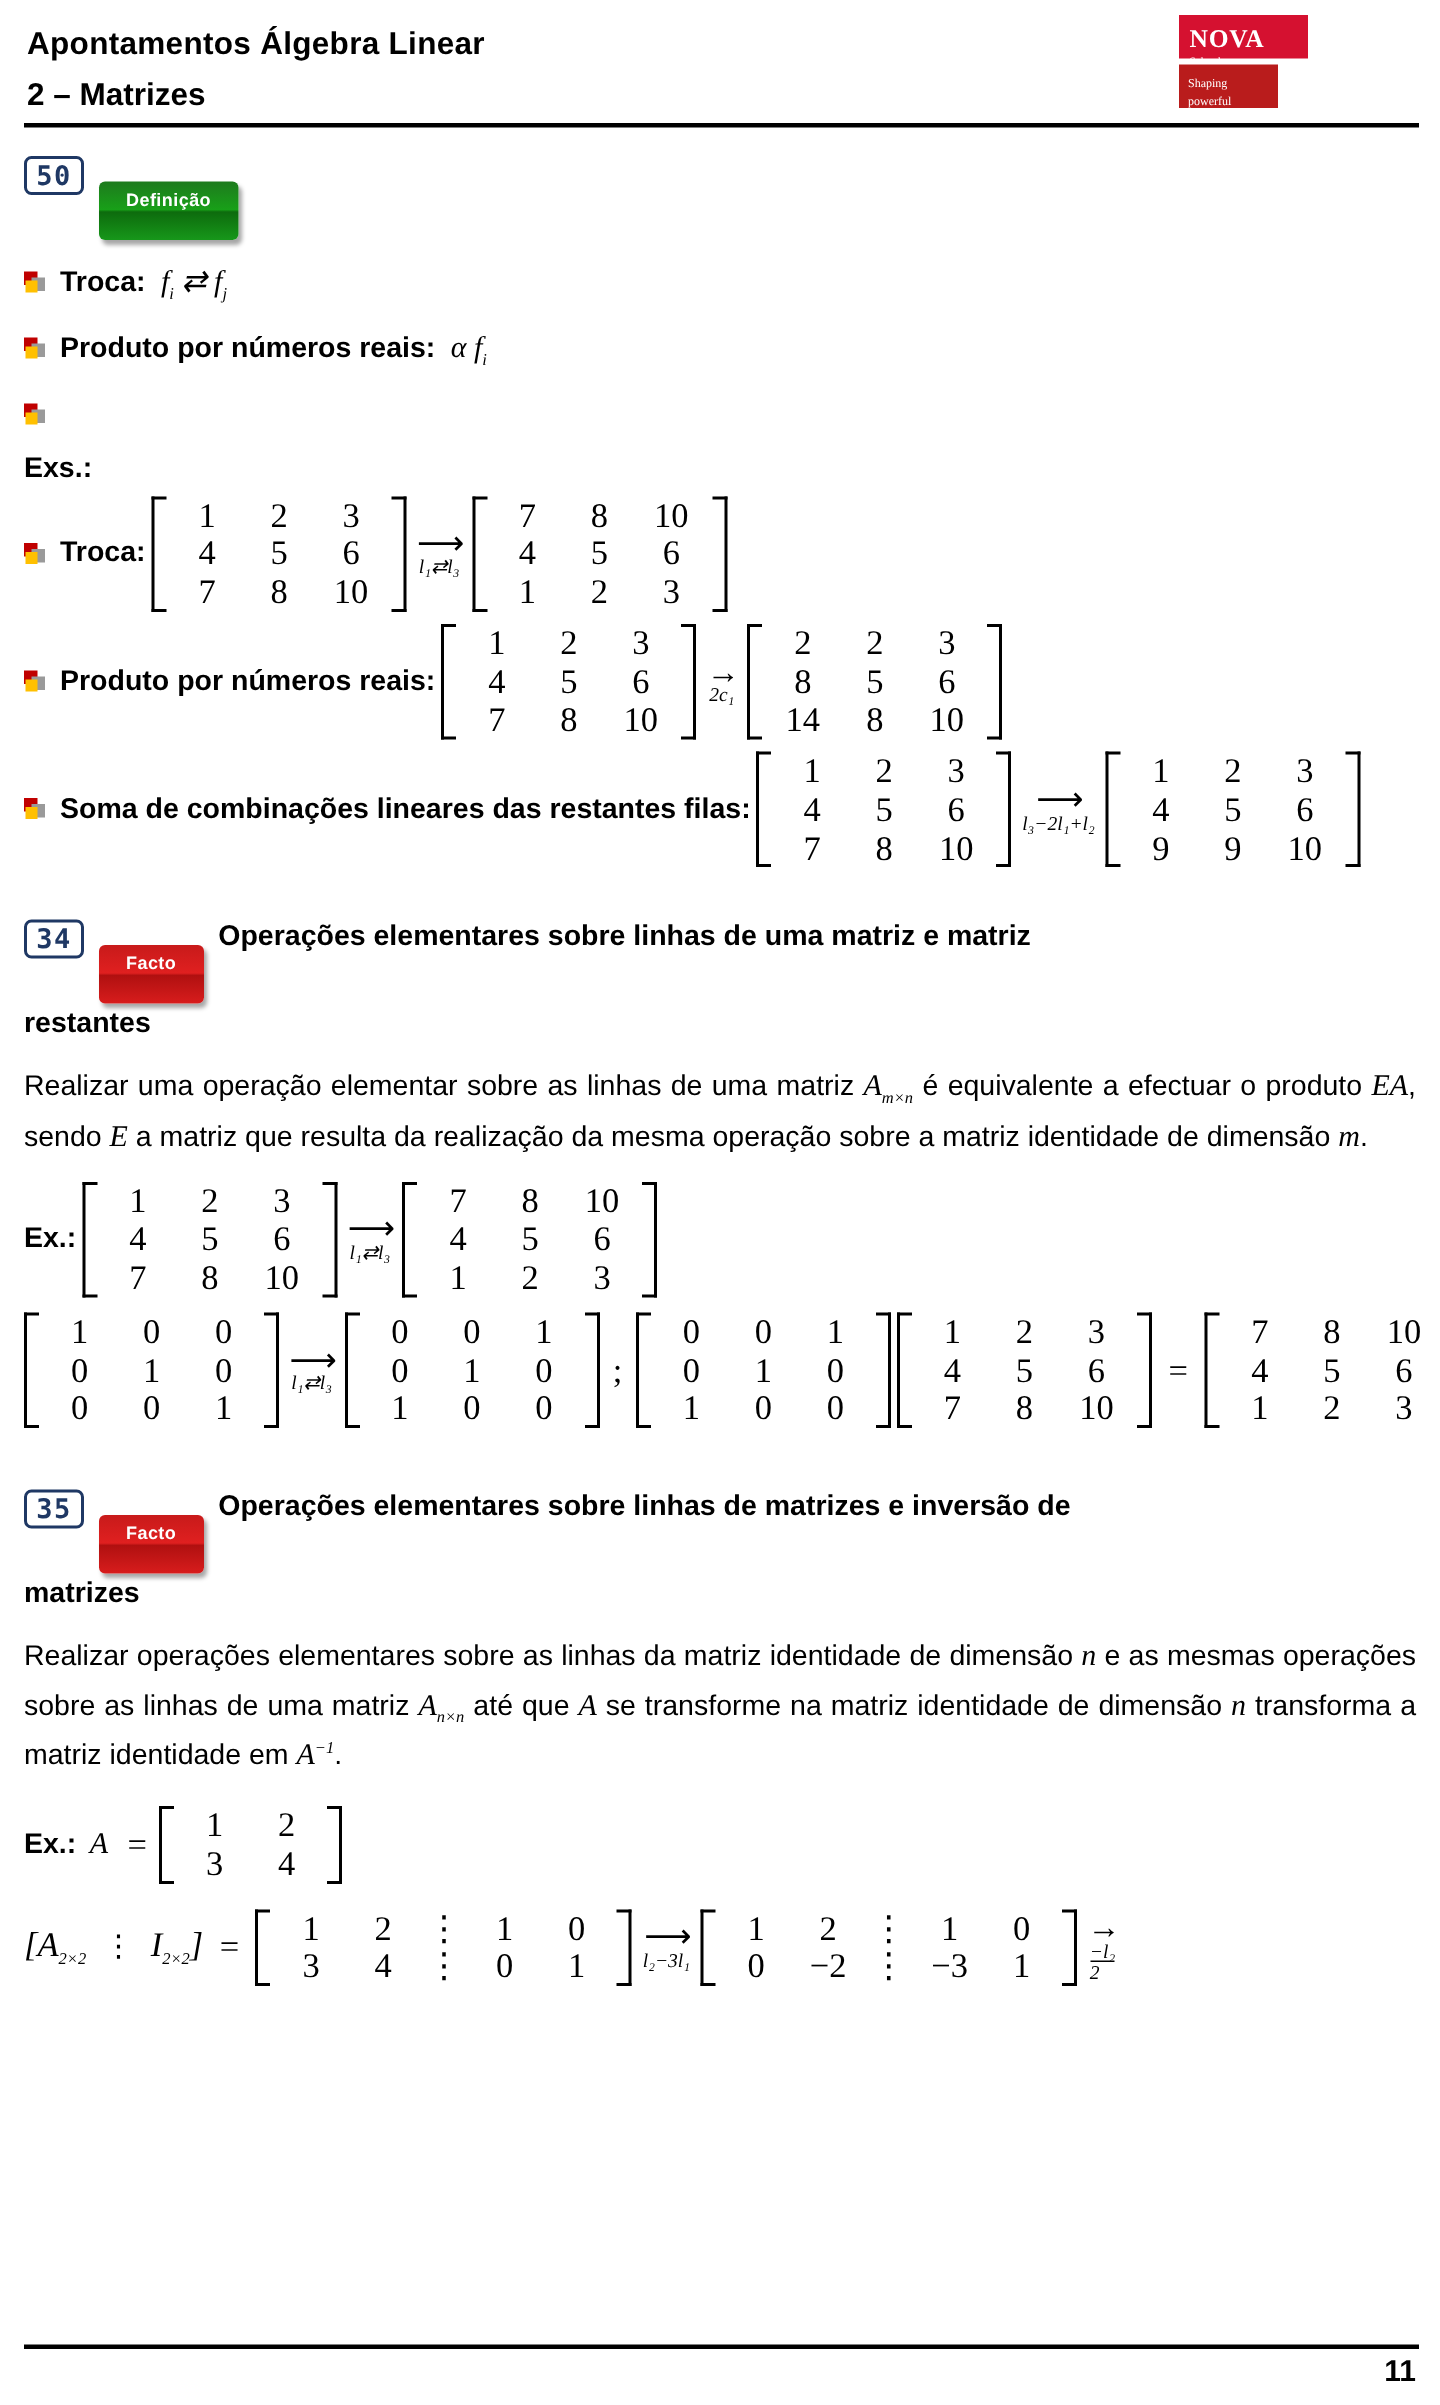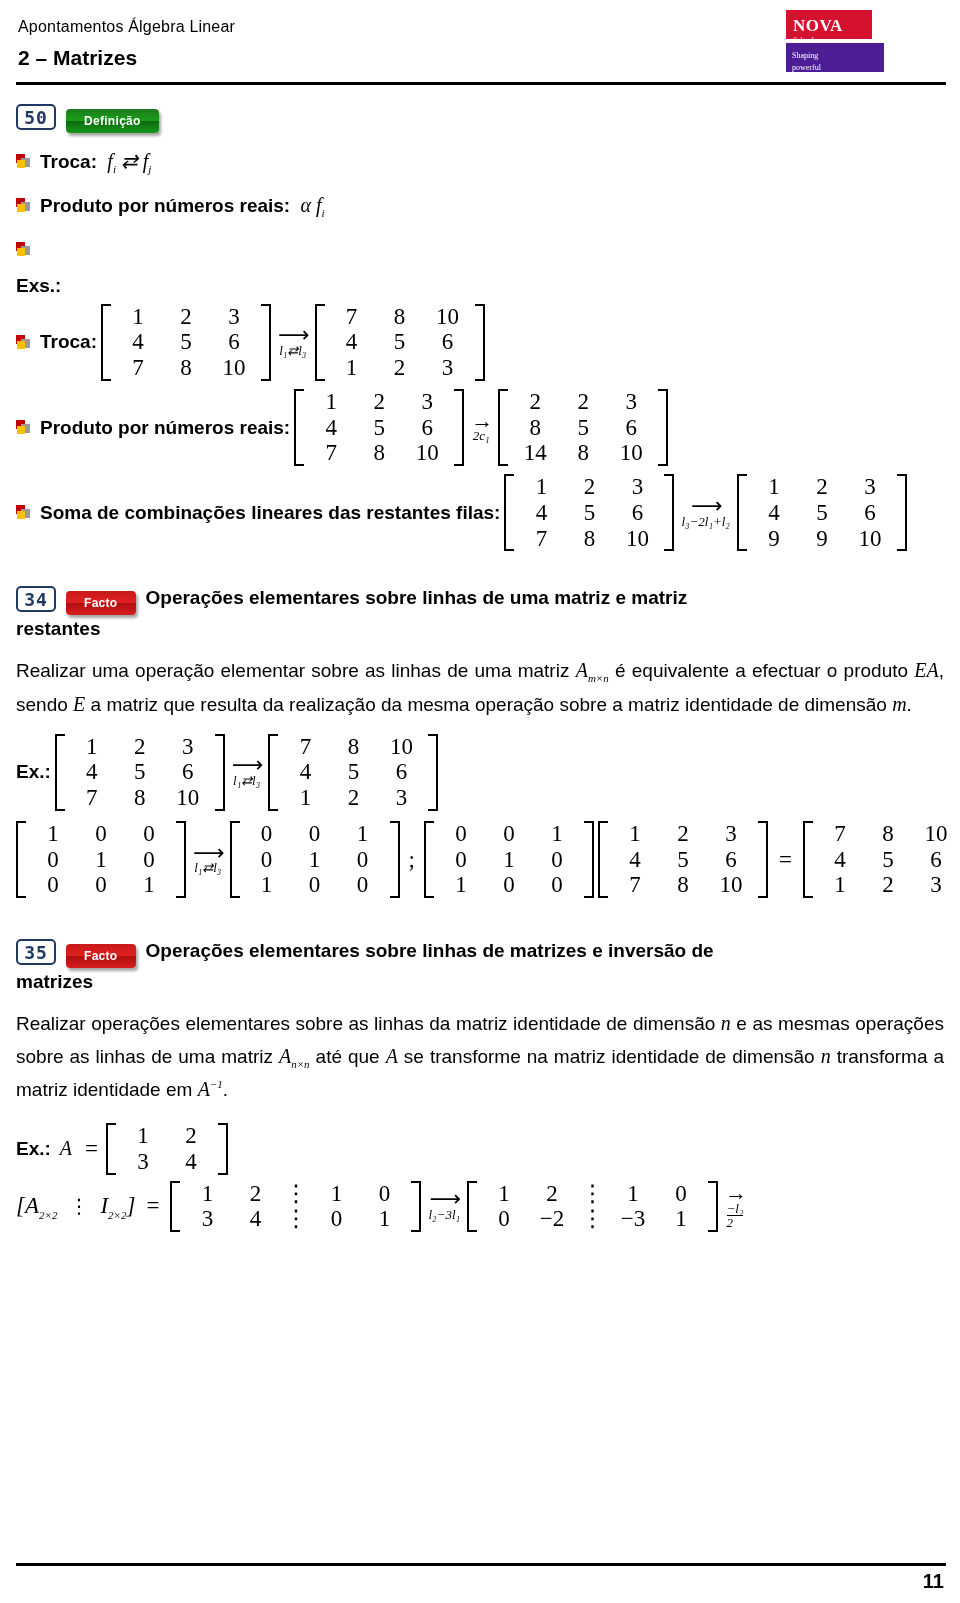--- a/index.html
+++ b/index.html
@@ -5,48 +5,48 @@
   html, body { margin:0; padding:0; background:#ffffff; }
   body {
     width:960px; height:1603px; position:relative;
     font-family:"Liberation Sans", sans-serif;
     color:#000; overflow:hidden;
   }
   .page { position:relative; width:960px; height:1603px; padding:0; box-sizing:border-box; }
 
   
   .hdr { position:relative; padding:16px 18px 0 18px; height:92px; box-sizing:border-box; }
-  .hdr-title { font-size:16px; font-weight:normal; letter-spacing:.2px; line-height:1.35; }
+  .hdr-title { font-size:21px; font-weight:bold; letter-spacing:.2px; line-height:1.35; }
   .hdr-sub { font-size:21px; font-weight:bold; margin-top:6px; line-height:1.35; }
   .hdr-rule { position:absolute; left:16px; right:14px; top:82px; border-top:3px solid #000; }
 
   .logo { position:absolute; right:14px; top:10px; width:160px; height:62px; display:flex; gap:4px;flex-direction:column; }
   .logo-red { width:86px; height:62px; background:#d51130; color:#fff; position:relative; }
-  .logo-blue { width:66px; height:62px; background:#4c1d95; color:#fff; position:relative;padding-left:32px; }
+  .logo-blue { width:66px; height:62px; background:#b91c1c; color:#fff; position:relative; }
   .logo-nova { position:absolute; left:7px; top:6px; font-size:17px; font-weight:bold; letter-spacing:.5px;
                font-family:"Liberation Serif", serif; }
   .logo-sub { position:absolute; left:7px; top:26px; font-size:7.5px; line-height:1.35;
               font-family:"Liberation Serif", serif; }
   .logo-tag { position:absolute; left:6px; top:7px; font-size:8px; line-height:1.45;
               font-family:"Liberation Serif", serif; }
 
   
   .content { padding:8px 16px 0 16px; }
 
   .sec-head { display:flex; align-items:flex-start; gap:10px; margin-top:4px; }
   .numbox {
     display:inline-block; min-width:40px; height:26px; line-height:24px; text-align:center;
     border:2px solid #1f3864; border-radius:5px; color:#1f3864;
     font-family:"DejaVu Sans Mono", monospace; font-weight:bold; font-size:18px;
     letter-spacing:1px; padding:0 3px; box-sizing:border-box; flex:0 0 auto;
   }
   .badge {
-    display:inline-block; height:24px; line-height:24px; padding:0 18px; border-radius:4px;
+    display:inline-block; height:39px; line-height:24px; padding:0 18px; border-radius:4px;
     color:#fff; font-size:12px; font-weight:bold; letter-spacing:.3px; text-align:center;
-    box-shadow:2px 3px 3px rgba(0,0,0,.35); flex:0 0 auto; margin-top:5px;
+    box-shadow:2px 3px 3px rgba(0,0,0,.35); flex:0 0 auto; margin-top:17px;
   }
   .badge.green { background:linear-gradient(180deg,#1e7a1e 0%, #18a018 48%, #0d6b0d 52%, #17971a 100%); }
   .badge.red   { background:linear-gradient(180deg,#c81a1a 0%, #e02020 48%, #b01010 52%, #d81d1d 100%); }
 
   .sec-title { font-size:19px; font-weight:bold; line-height:1.3; flex:1 1 auto; text-align:justify; }
   .sec-title-cont { font-size:19px; font-weight:bold; line-height:1.3; margin-top:2px; }
 
   .bullet-row { display:flex; align-items:flex-start; gap:9px; margin-top:15px; }
   .bul {
     flex:0 0 auto; width:15px; height:15px; position:relative; margin-top:6px;
@@ -535,21 +535,21 @@
             </span>
           <span class="mr">
               <span class="mc">3</span>
               <span class="mc">4</span>
             </span>
         </span>
         <span class="brk r"></span>
       </span>
     </div>
 
-    <div class="mrow" style="margin-top:4px">
+    <div class="mrow" style="margin-top:15px">
       <span class="mathi" style="font-size:23px; white-space:nowrap">[A<sub>2×2</sub>&nbsp;&nbsp;<span class="mathr">⋮</span>&nbsp;&nbsp;I<sub>2×2</sub>]</span>
       <span class="eqs">=</span>
       <span class="matrix">
         <span class="brk l"></span>
         <span class="mcells">
           <span class="mr">
             <span class="mc">1</span>
             <span class="mc">2</span>
             <span class="mc dots">⋮</span>
             <span class="mc">1</span>

